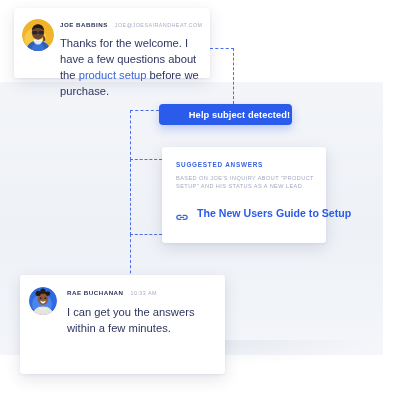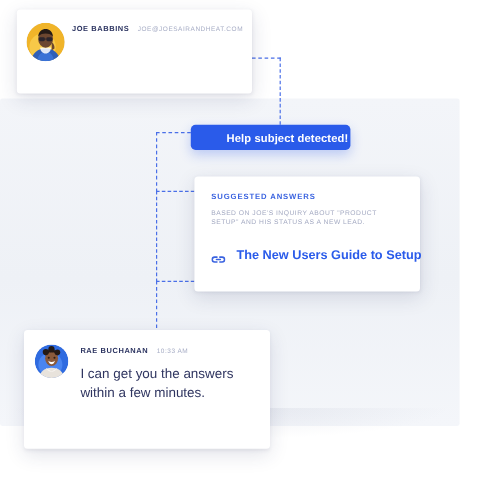--- a/index.html
+++ b/index.html
@@ -116,28 +116,31 @@
           <rect x="15.4" y="13.2" width="1.2" height=".7" fill="#1f1f2b" opacity=".85"></rect>
           <path d="M21 16c1.6 1.2 2.6 3.2 2.4 5.4l-2.2 1.4z" fill="#6b4630"></path>
         </svg>
       </div>
     </div>
     <div style="position:absolute;left:46px;top:13px;right:10px;">
       <div class="msg-head">
         <span class="msg-name">JOE BABBINS</span>
         <span class="msg-meta">JOE@JOESAIRANDHEAT.COM</span>
       </div>
+      <div class="msg-body" style="margin-top:7px;">
+        <p><span>Thanks for the welcome. I have a few questions about the </span><span class="hl">product setup</span><span> before we purchase.</span></p>
+      </div>
     </div>
   </div>
 
   <div class="badge" style="left:159px;top:104px;width:105px;height:21px;padding-left:28px;">
     <span>Help subject detected!</span>
   </div>
 
-  <div class="card" style="left:162px;top:147px;width:188px;height:96px;text-decoration:underline;">
+  <div class="card" style="left:162px;top:147px;width:164px;height:96px;text-decoration:underline;">
     <div style="position:absolute;left:14px;top:14px;right:12px;">
       <div class="sa-title">SUGGESTED ANSWERS</div>
       <div class="sa-sub">BASED ON JOE'S INQUIRY ABOUT "PRODUCT SETUP" AND HIS STATUS AS A NEW LEAD.</div>
       <div class="sa-links">
 
         <div class="sa-link">
           <span class="link-icon">
             <svg viewBox="0 0 14 10" width="12" height="9" aria-hidden="true">
               <path d="M5.6 7.2H3.4A2.4 2.4 0 0 1 3.4 2.4h2.2" fill="none" stroke="#3a63e0" stroke-width="1.5" stroke-linecap="round"></path>
               <path d="M8.4 2.4h2.2a2.4 2.4 0 0 1 0 4.8H8.4" fill="none" stroke="#3a63e0" stroke-width="1.5" stroke-linecap="round"></path>

